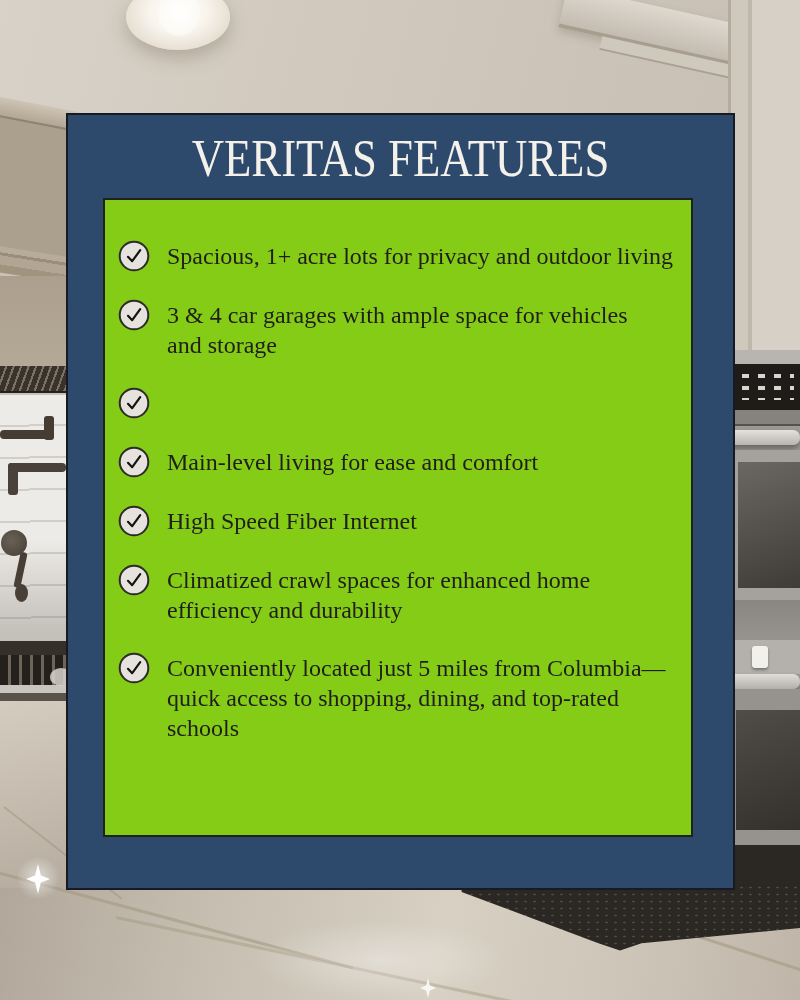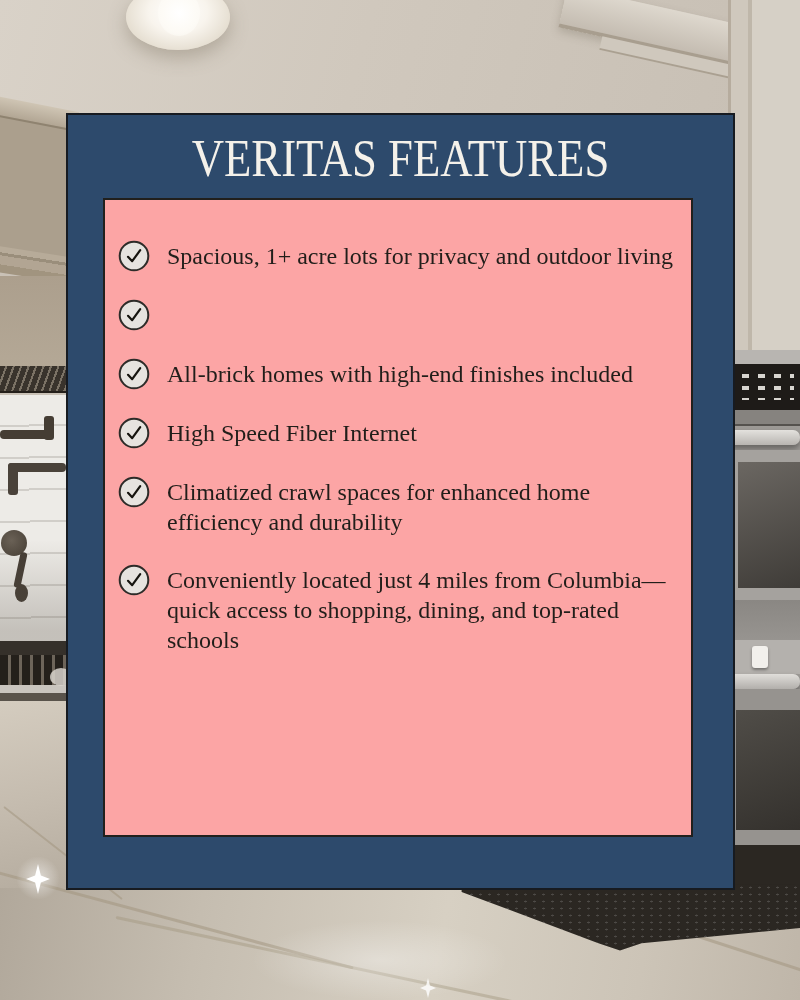--- a/index.html
+++ b/index.html
@@ -87,21 +87,21 @@
   .sparkle-1 { left:26px; top:864px; width:24px; height:30px; }
   .sparkle-2 { left:420px; top:978px; width:16px; height:20px; opacity:.8; }
 
   
   .card { left:66px; top:113px; width:669px; height:777px;
     background:#2d4a6c; border:2px solid #171b21; }
   .card-title { margin-top:14px; width:100%; text-align:center; white-space:nowrap;
     font-size:52px; line-height:60px; color:#f4f1ea; letter-spacing:0px;
     transform:scaleX(0.86); transform-origin:50% 50%; }
   .panel { position:absolute; left:35px; top:83px; width:590px; height:639px;
-    background:#fca5a5; border:2px solid #21201d; padding:40px 14px 0 13px; }
+    background:#84cc16; border:2px solid #21201d; padding:40px 14px 0 13px; }
   .feature-row { display:flex; align-items:flex-start; gap:17px; margin-bottom:27px; }
   .check-wrap { flex:0 0 32px; width:32px; height:32px; }
   .feature-text { font-size:24px; line-height:30px; color:#211e1a; white-space:pre-line; padding-top:1px; }
 </style>
 </head>
 <body>
 
 <div class="abs ceiling"></div>
 <div class="abs pendant-dome"></div>
 <div class="abs pendant-bulb"></div>
@@ -166,30 +166,38 @@
             <path d="M10 16.8 L14.2 21.2 L22.2 10.2" fill="none" stroke="#16140f" stroke-width="2.2" stroke-linecap="round" stroke-linejoin="round"></path>
           </svg></span>
       <div class="feature-text">Spacious, 1+ acre lots for privacy and outdoor living</div>
     </div>
 
     <div class="feature-row">
       <span class="check-wrap"><svg width="32" height="32" viewBox="0 0 32 32">
             <circle cx="16" cy="16" r="14.3" fill="#e6e3df" stroke="#2d2b28" stroke-width="2"></circle>
             <path d="M10 16.8 L14.2 21.2 L22.2 10.2" fill="none" stroke="#16140f" stroke-width="2.2" stroke-linecap="round" stroke-linejoin="round"></path>
           </svg></span>
-    </div>
-
-    <div class="feature-row">
-      <span class="check-wrap"><svg width="32" height="32" viewBox="0 0 32 32">
-            <circle cx="16" cy="16" r="14.3" fill="#e6e3df" stroke="#2d2b28" stroke-width="2"></circle>
-            <path d="M10 16.8 L14.2 21.2 L22.2 10.2" fill="none" stroke="#16140f" stroke-width="2.2" stroke-linecap="round" stroke-linejoin="round"></path>
-          </svg></span>
-      <div class="feature-text">All-brick homes with high-end finishes included</div>
-    </div>
-
+      <div class="feature-text">3 &amp; 4 car garages with ample space for vehicles
+and storage</div>
+    </div>
+
+    <div class="feature-row">
+      <span class="check-wrap"><svg width="32" height="32" viewBox="0 0 32 32">
+            <circle cx="16" cy="16" r="14.3" fill="#e6e3df" stroke="#2d2b28" stroke-width="2"></circle>
+            <path d="M10 16.8 L14.2 21.2 L22.2 10.2" fill="none" stroke="#16140f" stroke-width="2.2" stroke-linecap="round" stroke-linejoin="round"></path>
+          </svg></span>
+    </div>
+
+    <div class="feature-row">
+      <span class="check-wrap"><svg width="32" height="32" viewBox="0 0 32 32">
+            <circle cx="16" cy="16" r="14.3" fill="#e6e3df" stroke="#2d2b28" stroke-width="2"></circle>
+            <path d="M10 16.8 L14.2 21.2 L22.2 10.2" fill="none" stroke="#16140f" stroke-width="2.2" stroke-linecap="round" stroke-linejoin="round"></path>
+          </svg></span>
+      <div class="feature-text">Main-level living for ease and comfort</div>
+    </div>
 
     <div class="feature-row">
       <span class="check-wrap"><svg width="32" height="32" viewBox="0 0 32 32">
             <circle cx="16" cy="16" r="14.3" fill="#e6e3df" stroke="#2d2b28" stroke-width="2"></circle>
             <path d="M10 16.8 L14.2 21.2 L22.2 10.2" fill="none" stroke="#16140f" stroke-width="2.2" stroke-linecap="round" stroke-linejoin="round"></path>
           </svg></span>
       <div class="feature-text">High Speed Fiber Internet</div>
     </div>
 
     <div class="feature-row">
@@ -199,20 +207,20 @@
           </svg></span>
       <div class="feature-text">Climatized crawl spaces for enhanced home
 efficiency and durability</div>
     </div>
 
     <div class="feature-row">
       <span class="check-wrap"><svg width="32" height="32" viewBox="0 0 32 32">
             <circle cx="16" cy="16" r="14.3" fill="#e6e3df" stroke="#2d2b28" stroke-width="2"></circle>
             <path d="M10 16.8 L14.2 21.2 L22.2 10.2" fill="none" stroke="#16140f" stroke-width="2.2" stroke-linecap="round" stroke-linejoin="round"></path>
           </svg></span>
-      <div class="feature-text">Conveniently located just 4 miles from Columbia—
+      <div class="feature-text">Conveniently located just 5 miles from Columbia—
 quick access to shopping, dining, and top-rated
 schools</div>
     </div>
 
 
   </div>
 </div>
 
 </body></html>

